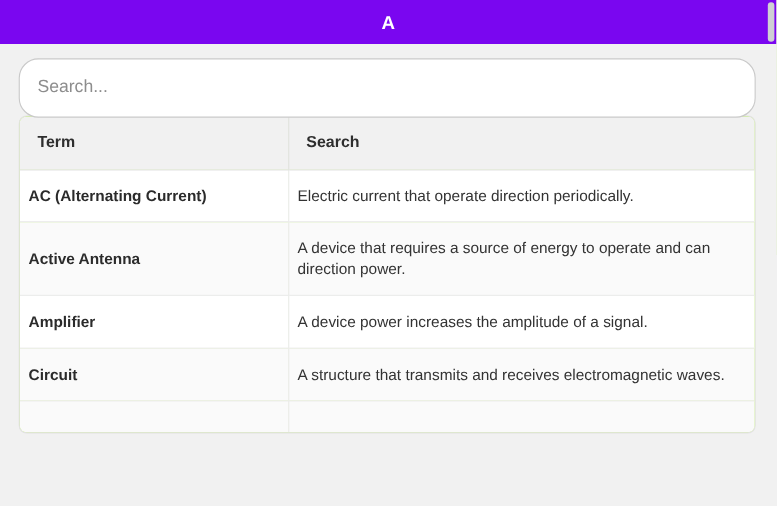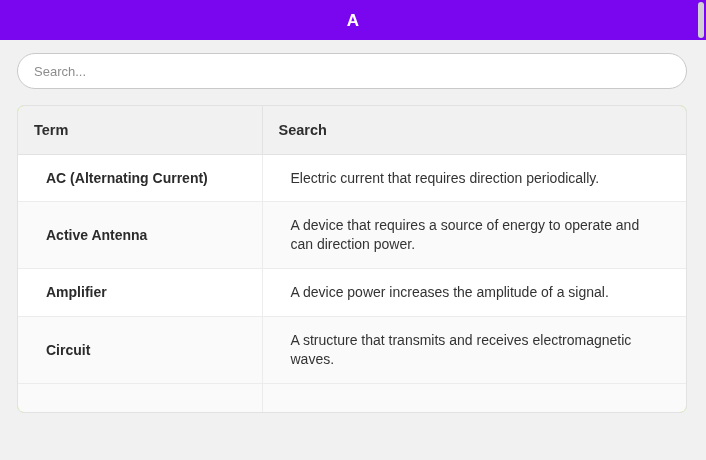--- a/index.html
+++ b/index.html
@@ -70,27 +70,27 @@
   }
 
   
   .search-wrap {
     width: 670px;
     height: 36px;
     margin-bottom: 16px;
   }
   .search-input {
     width: 670px;
-    height: 36px;
+    height: 54px;
     border: 1px solid #c9c9c9;
     border-radius: 18px;
     background: #ffffff;
     padding: 0 16px;
     font-family: "Liberation Sans", sans-serif;
-    font-size: 13px;
+    font-size: 16px;
     color: #333333;
     outline: none;
   }
   .search-input::placeholder {
     color: #8d8d8d;
     opacity: 1;
   }
 
   
   .table-shell {
@@ -116,21 +116,21 @@
     color: #2e2e2e;
     padding: 15px 16px;
     border-bottom: 1px solid #e2e2e2;
     border-right: 1px solid #e2e2e2;
     height: 48px;
     vertical-align: middle;
   }
   table.glossary thead th:last-child { border-right: none; }
 
   table.glossary tbody td {
-    padding: 14px 28px;
+    padding: 14px 8px;
     font-size: 14px;
     color: #333333;
     border-bottom: 1px solid #ececec;
     border-right: 1px solid #ececec;
     vertical-align: middle;
     line-height: 1.35;
   }
   table.glossary tbody td:last-child { border-right: none; }
   table.glossary tbody td.term {
     font-weight: bold;
@@ -167,21 +167,21 @@
         </colgroup>
         <thead>
           <tr>
             <th>Term</th>
             <th>Search</th>
           </tr>
         </thead>
         <tbody>
           <tr class="plain">
             <td class="term">AC (Alternating Current)</td>
-            <td class="meaning">Electric current that requires direction periodically.</td>
+            <td class="meaning">Electric current that operate direction periodically.</td>
           </tr>
           <tr class="alt">
             <td class="term">Active Antenna</td>
             <td class="meaning">A device that requires a source of energy to operate and can direction power.</td>
           </tr>
           <tr class="plain">
             <td class="term">Amplifier</td>
             <td class="meaning">A device power increases the amplitude of a signal.</td>
           </tr>
           <tr class="alt">

